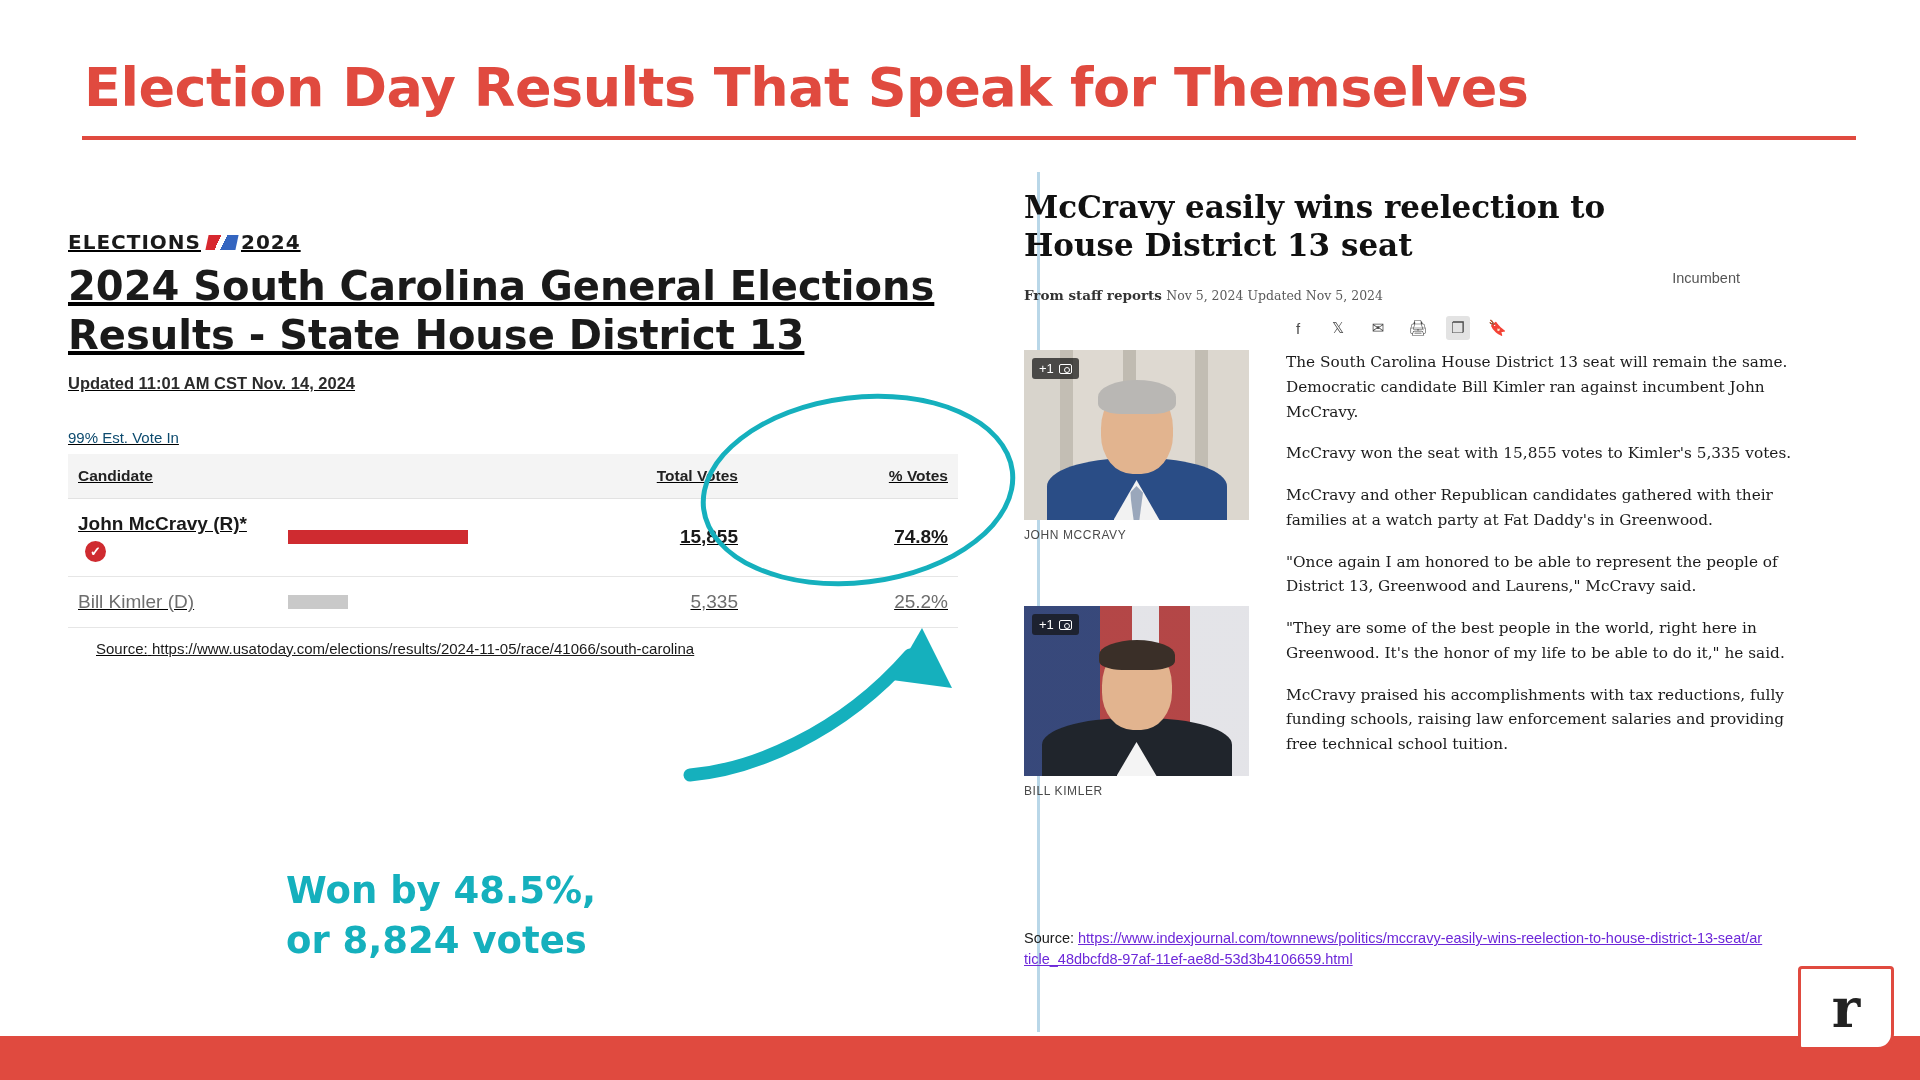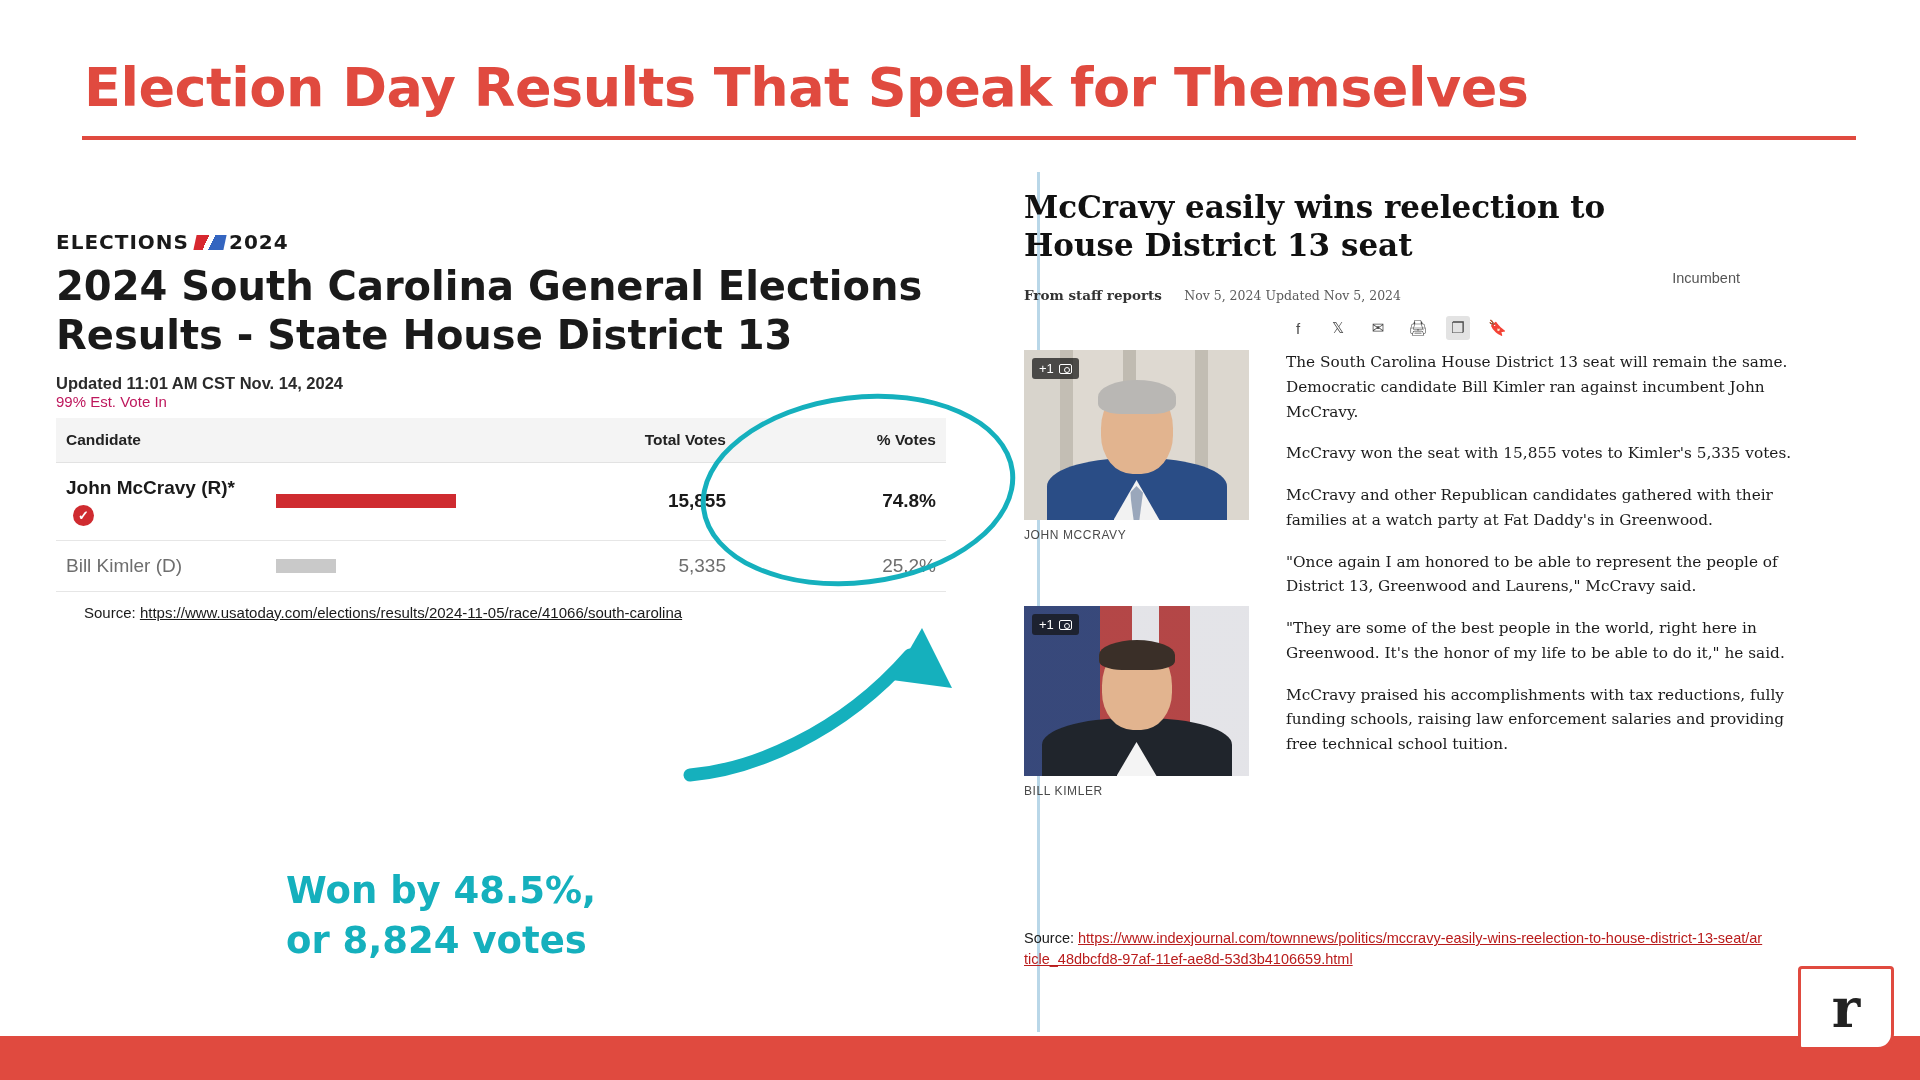--- a/index.html
+++ b/index.html
@@ -66,22 +66,23 @@
     position: absolute;
     left: 0; top: 0; width: 100%; height: 100%;
     display: flex; align-items: center; justify-content: center;
     font-size: 54px; font-weight: bold; color: #222;
     font-family: "DejaVu Serif", serif;
   }
 
   
   #left-panel {
     position: absolute;
-    left: 56px; top: 230px;
+    left: 68px; top: 230px;
     width: 930px;
+    text-decoration: underline;
   }
   .elections-logo {
     display: flex; align-items: center;
     font-size: 20px; font-weight: bold;
     letter-spacing: 1px;
     color: #1a1a1a;
     font-family: "DejaVu Sans", sans-serif;
   }
   .elections-logo .flagmark {
     display: inline-block;
@@ -101,22 +102,23 @@
     font-family: "DejaVu Sans", sans-serif;
     width: 880px;
   }
   #results-updated {
     margin-top: 14px;
     font-size: 16.5px;
     font-weight: bold;
     color: #2b2b2b;
   }
   #est-vote {
+    margin-top: 36px;
     font-size: 15px;
-    color: #be185d;
+    color: #0c4a6e;
   }
   #incumbent-label {
     position: absolute;
     right: 180px; top: 270px;
     font-size: 14.5px;
     color: #555;
   }
 
   table.results {
     margin-top: 8px;
@@ -207,21 +209,21 @@
     font-family: "DejaVu Serif", serif;
     width: 620px;
   }
   #byline {
     margin-top: 22px;
     font-size: 13.5px;
     color: #333;
     font-family: "DejaVu Serif", serif;
   }
   #byline .author { font-weight: bold; }
-  #byline .dates { color: #5a5a5a; margin-left: 18px; font-size: 12.5px; }
+  #byline .dates { color: #5a5a5a; margin-left: 0; font-size: 12.5px; }
 
   #share-row {
     position: absolute;
     left: 262px; top: 128px;
     display: flex; align-items: center; gap: 16px;
     color: #555;
     font-size: 15px;
   }
   .share-ico {
     width: 24px; height: 24px;
@@ -309,21 +311,21 @@
   }
 
   #right-source {
     position: absolute;
     left: 0; top: 740px;
     width: 740px;
     font-size: 14.5px;
     line-height: 1.45;
     color: #1a1a1a;
   }
-  #right-source a { color: #b91c1c; text-decoration: underline; word-break: break-all; }
+  #right-source a { color: #6d28d9; text-decoration: underline; word-break: break-all; }
 </style>
 </head>
 <body>
 
 <div id="slide">
 
   <div id="title">Election Day Results That Speak for Themselves</div>
   <div id="title-underline"></div>
 
   <div id="divider"></div>

